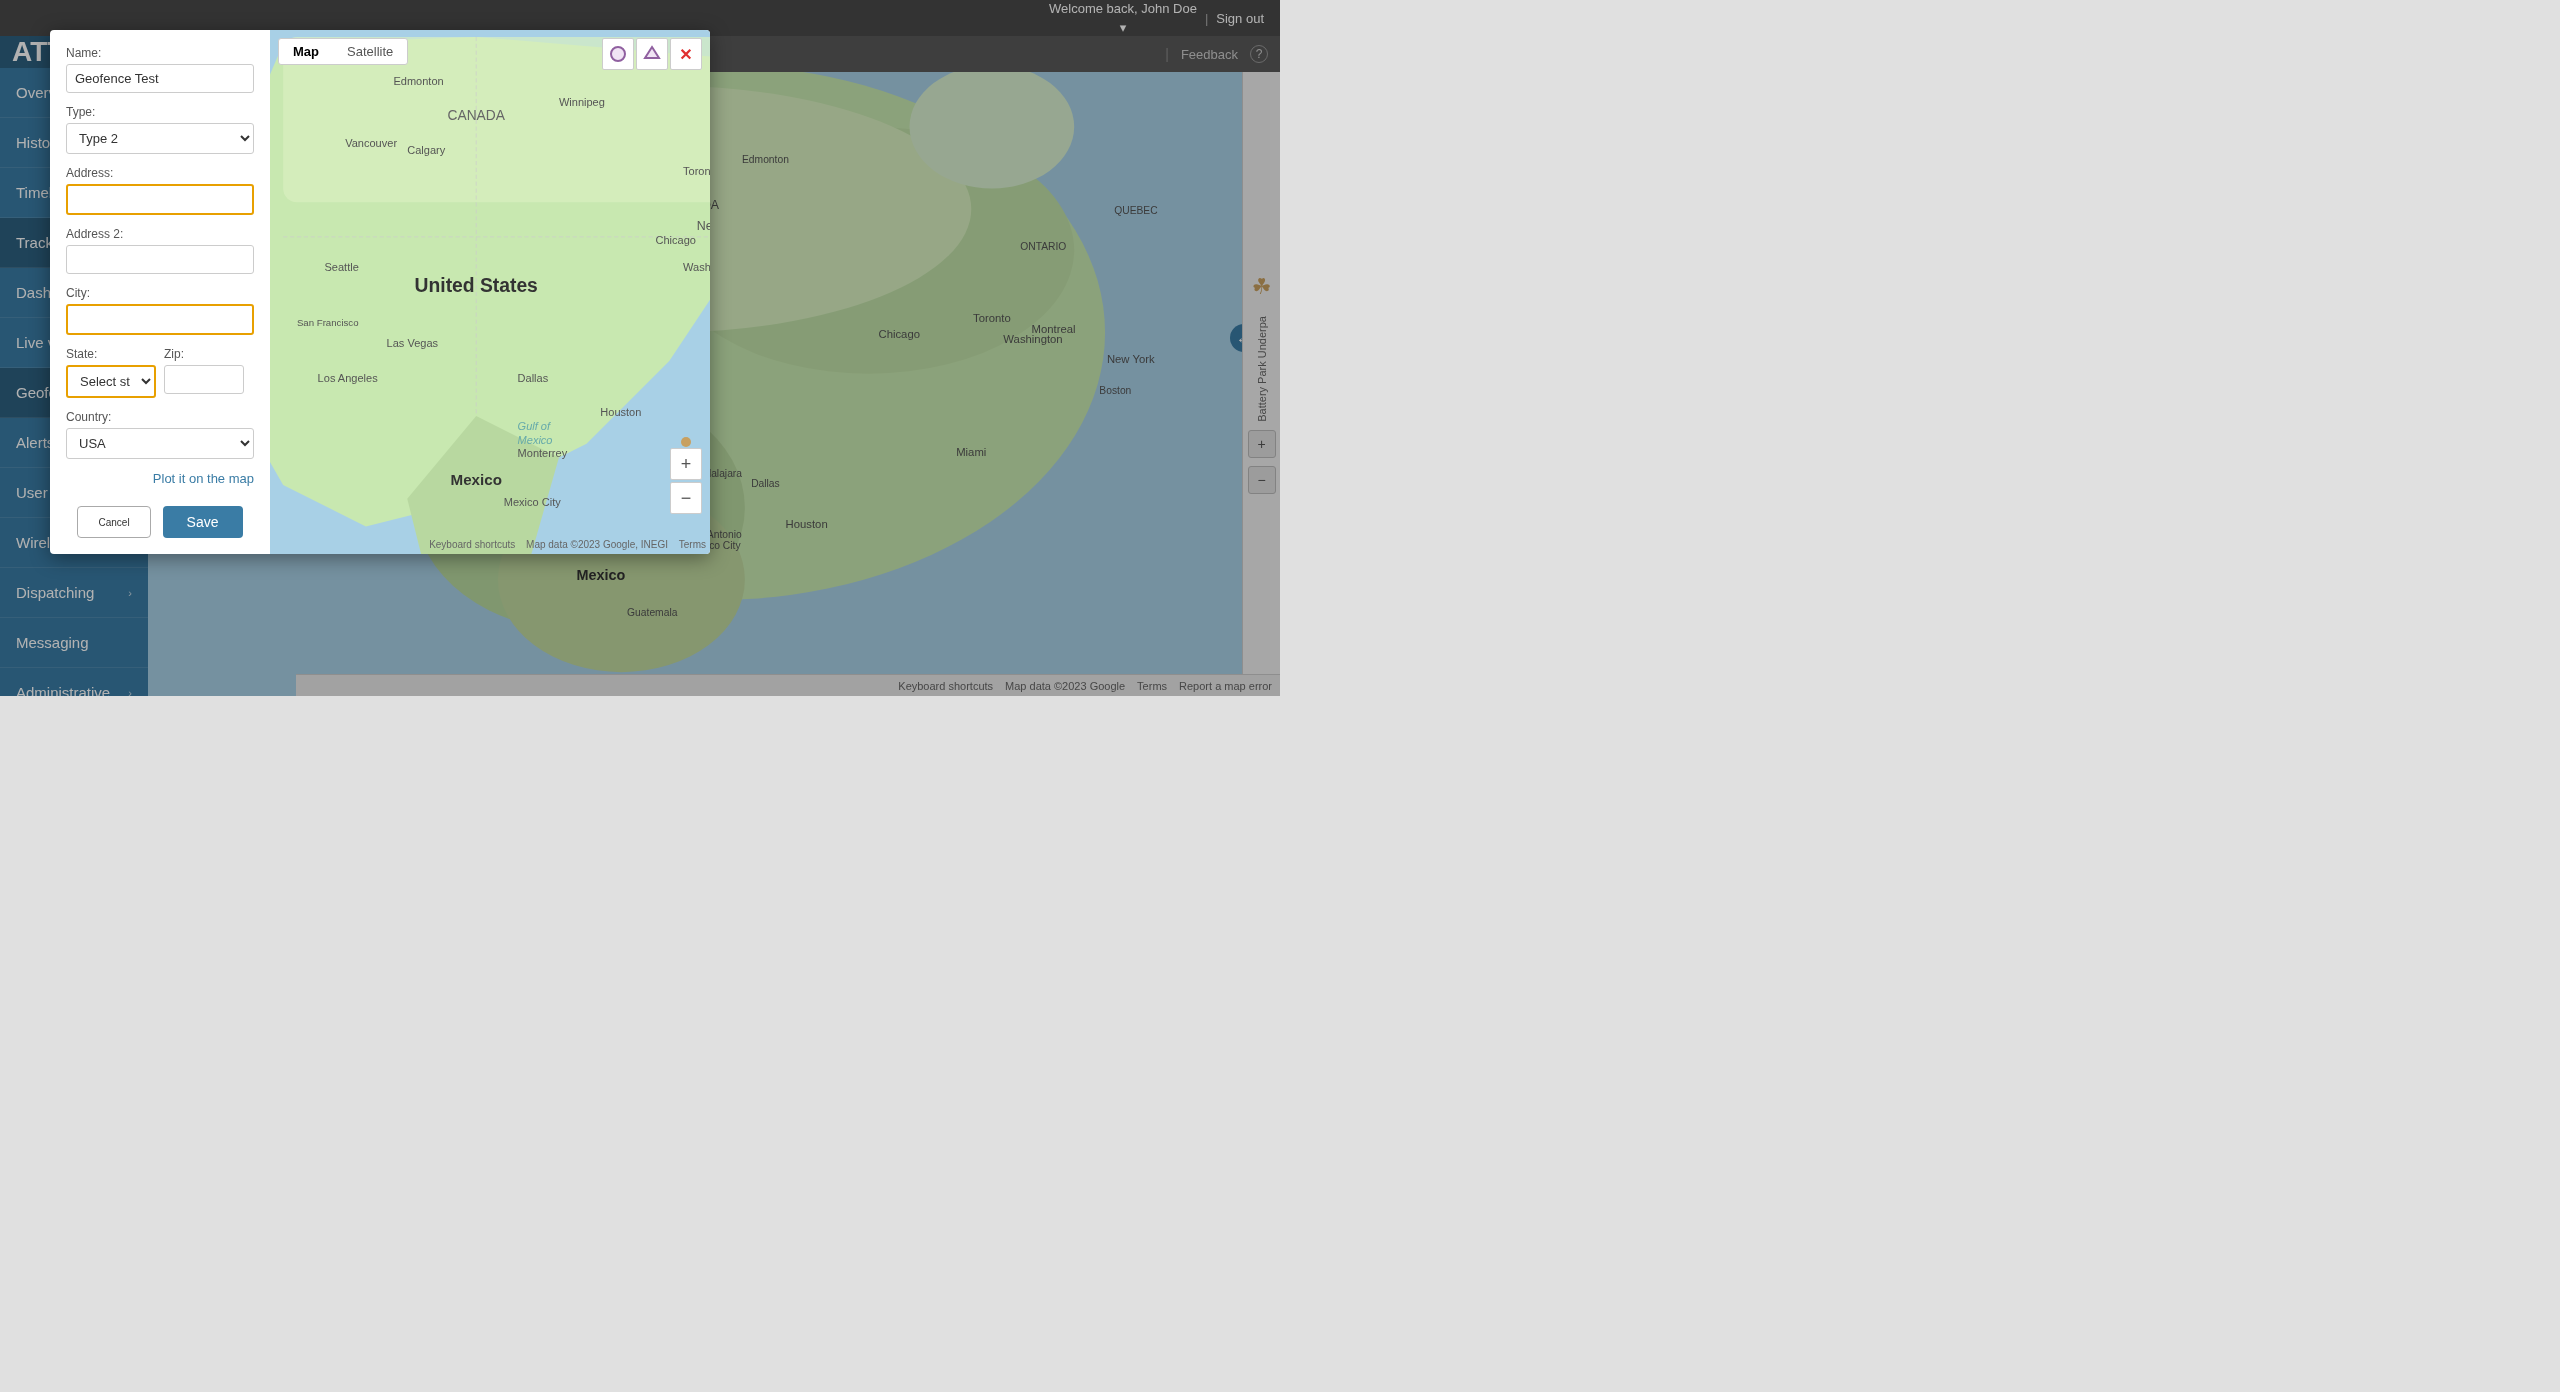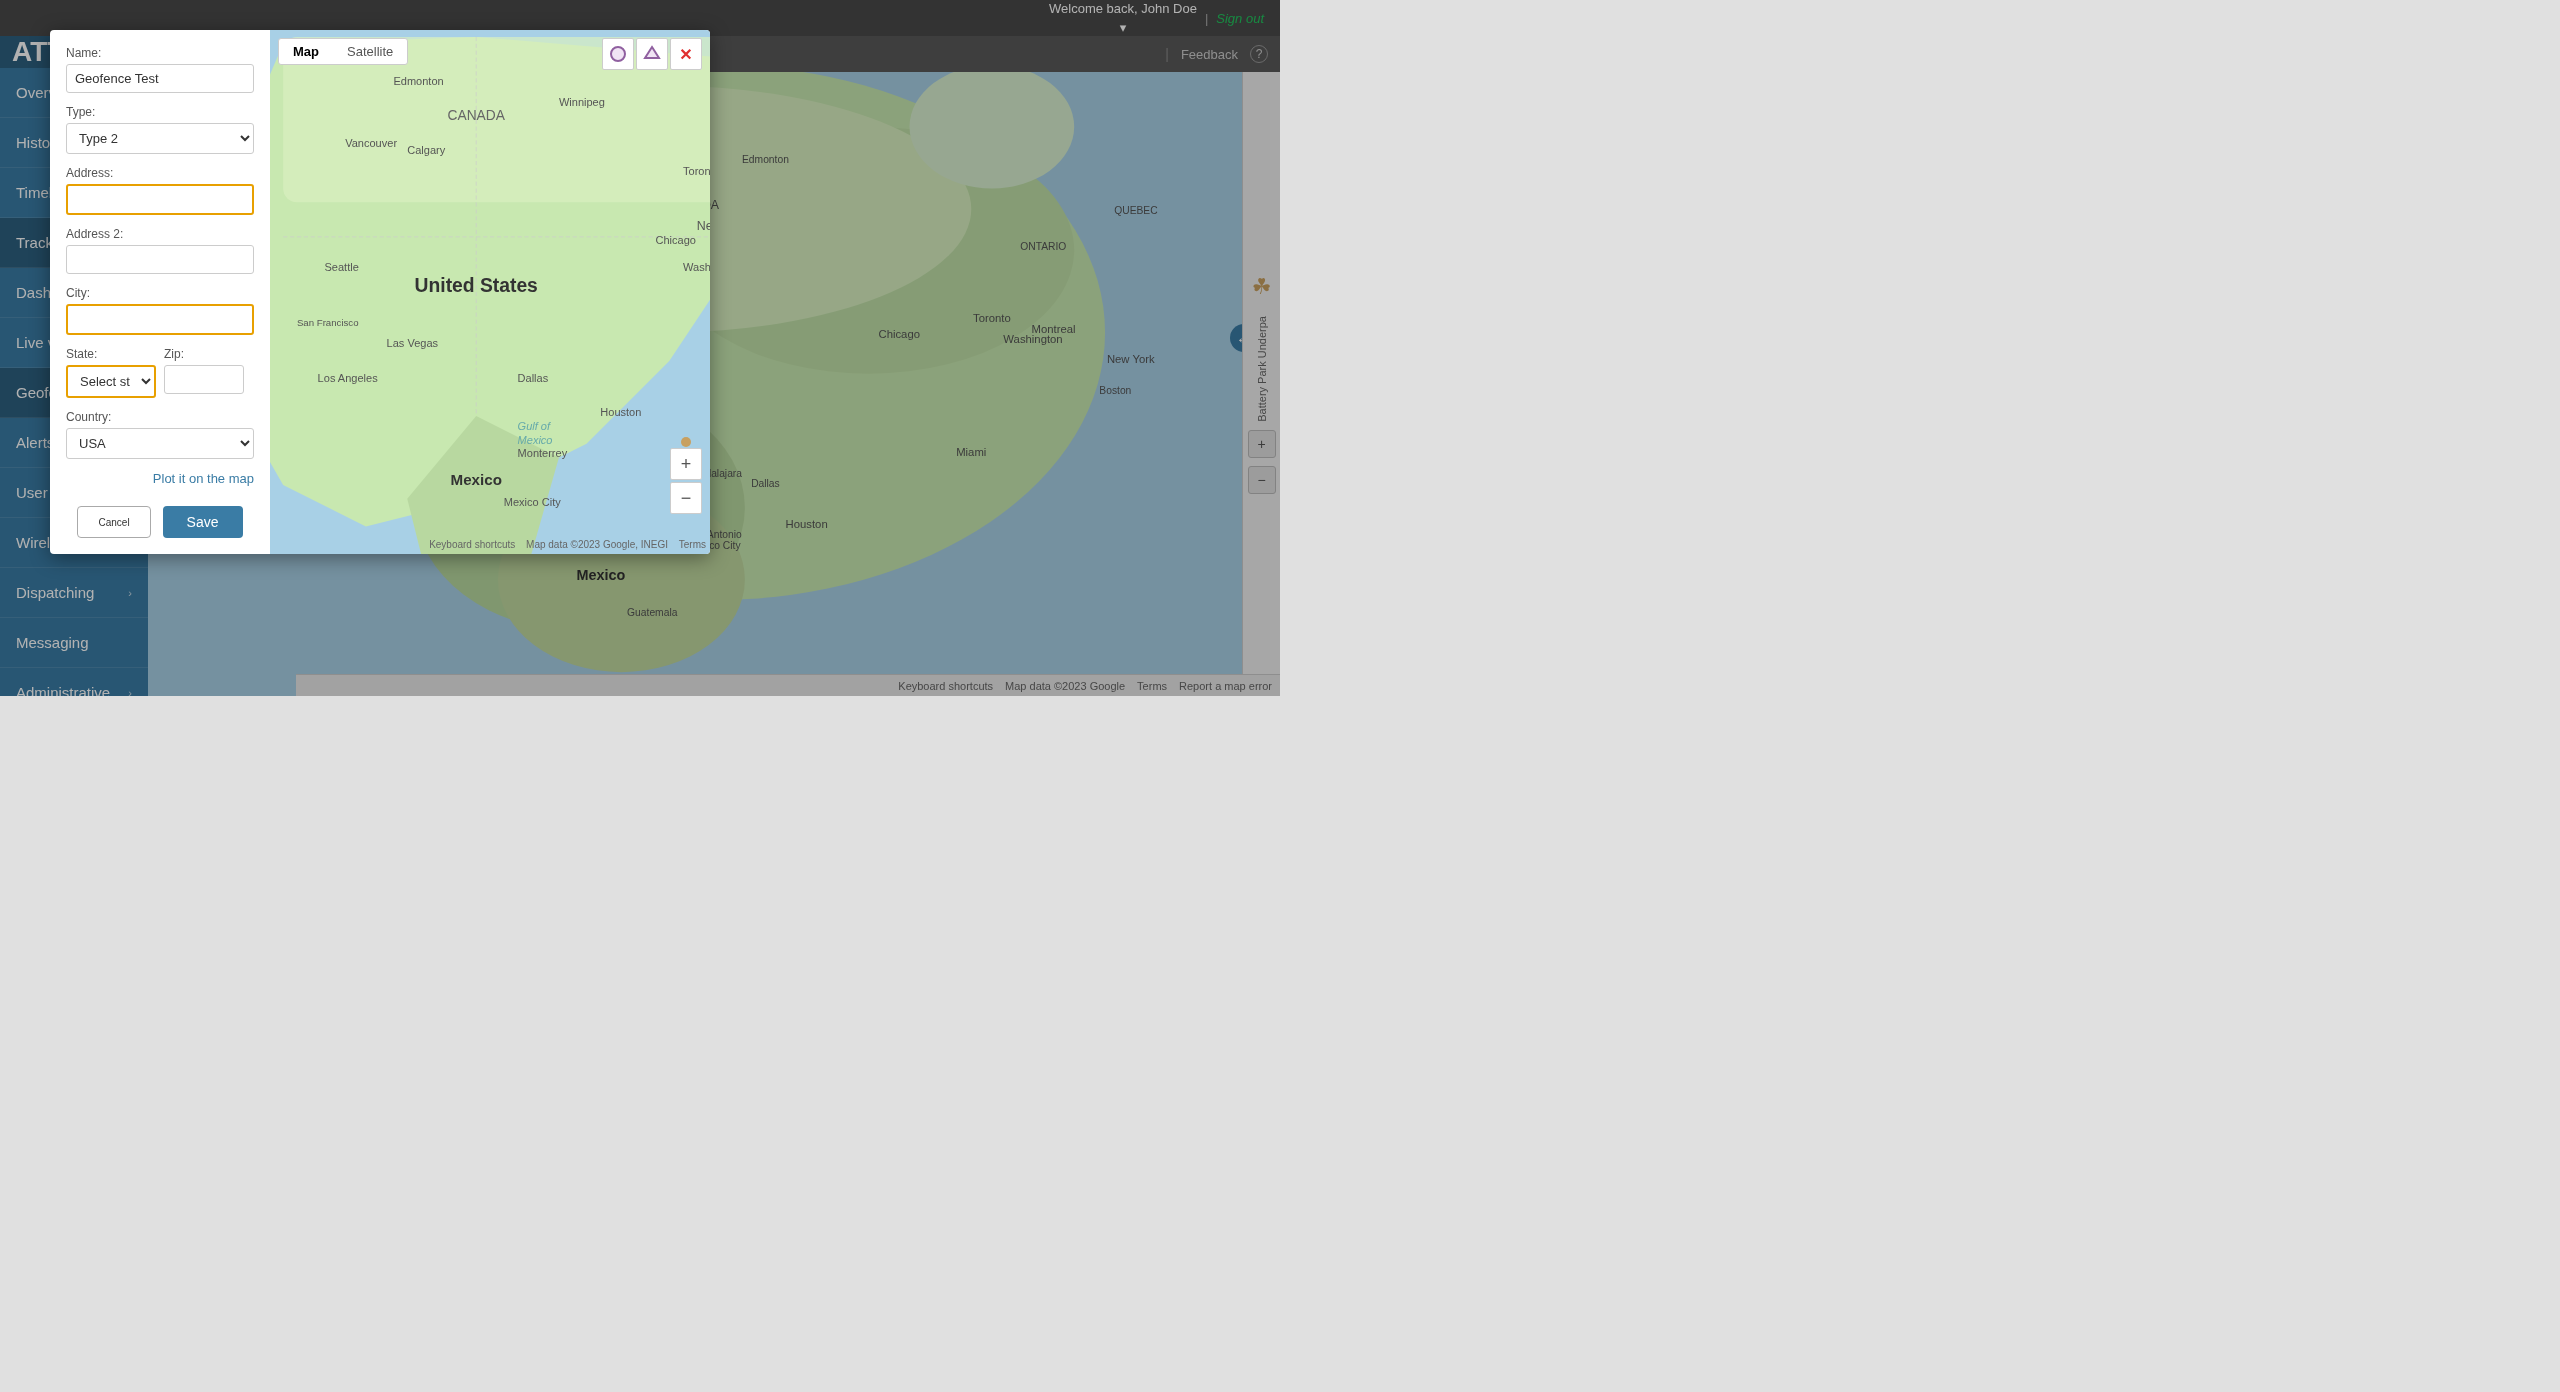--- a/index.html
+++ b/index.html
@@ -6,21 +6,21 @@
     body { font-family: Arial, sans-serif; font-size: 14px; background: #e0e0e0; width: 1280px; height: 696px; overflow: hidden; position: relative; }
 
     
     .header {
       position: absolute; top: 0; left: 0; right: 0; height: 36px;
       background: #4a4a4a; display: flex; align-items: center; justify-content: flex-end;
       padding: 0 16px; color: #fff; font-size: 13px; z-index: 100;
     }
     .header-welcome { display: flex; align-items: center; gap: 4px; flex-direction: column; }
     .header-sep { margin: 0 8px; color: #aaa; }
-    .header-signout { color: #22c55e; cursor: pointer; font-style: italic; }
+    .header-signout { color: #ffffff; cursor: pointer; }
 
     
     .sidebar {
       position: absolute; top: 36px; left: 0; bottom: 0; width: 148px;
       background: #3a7ca5; display: flex; flex-direction: column;
     }
     .logo-area {
       height: 50px; background: #2d6080; display: flex; align-items: center;
       padding: 0 12px; color: #fff; font-size: 28px; font-weight: bold;
     }

